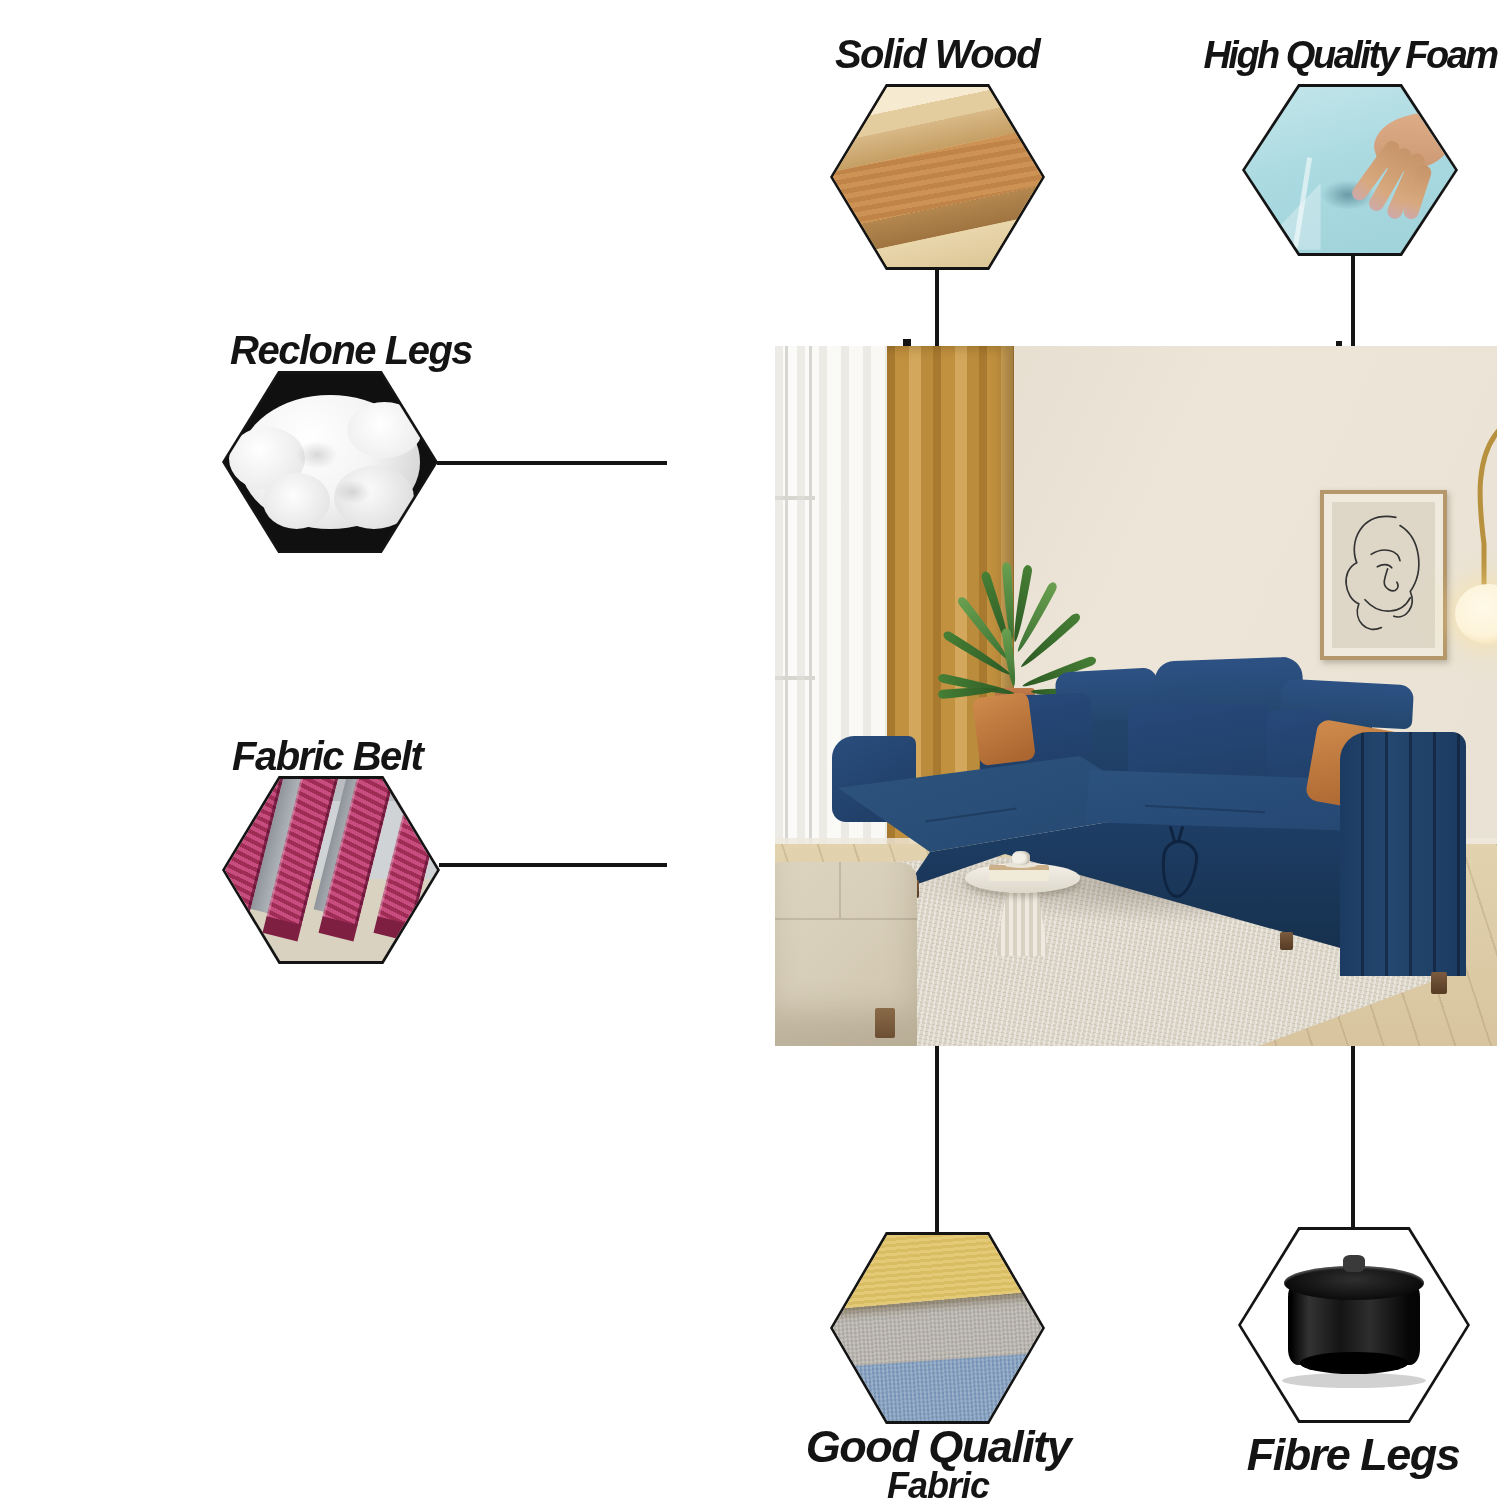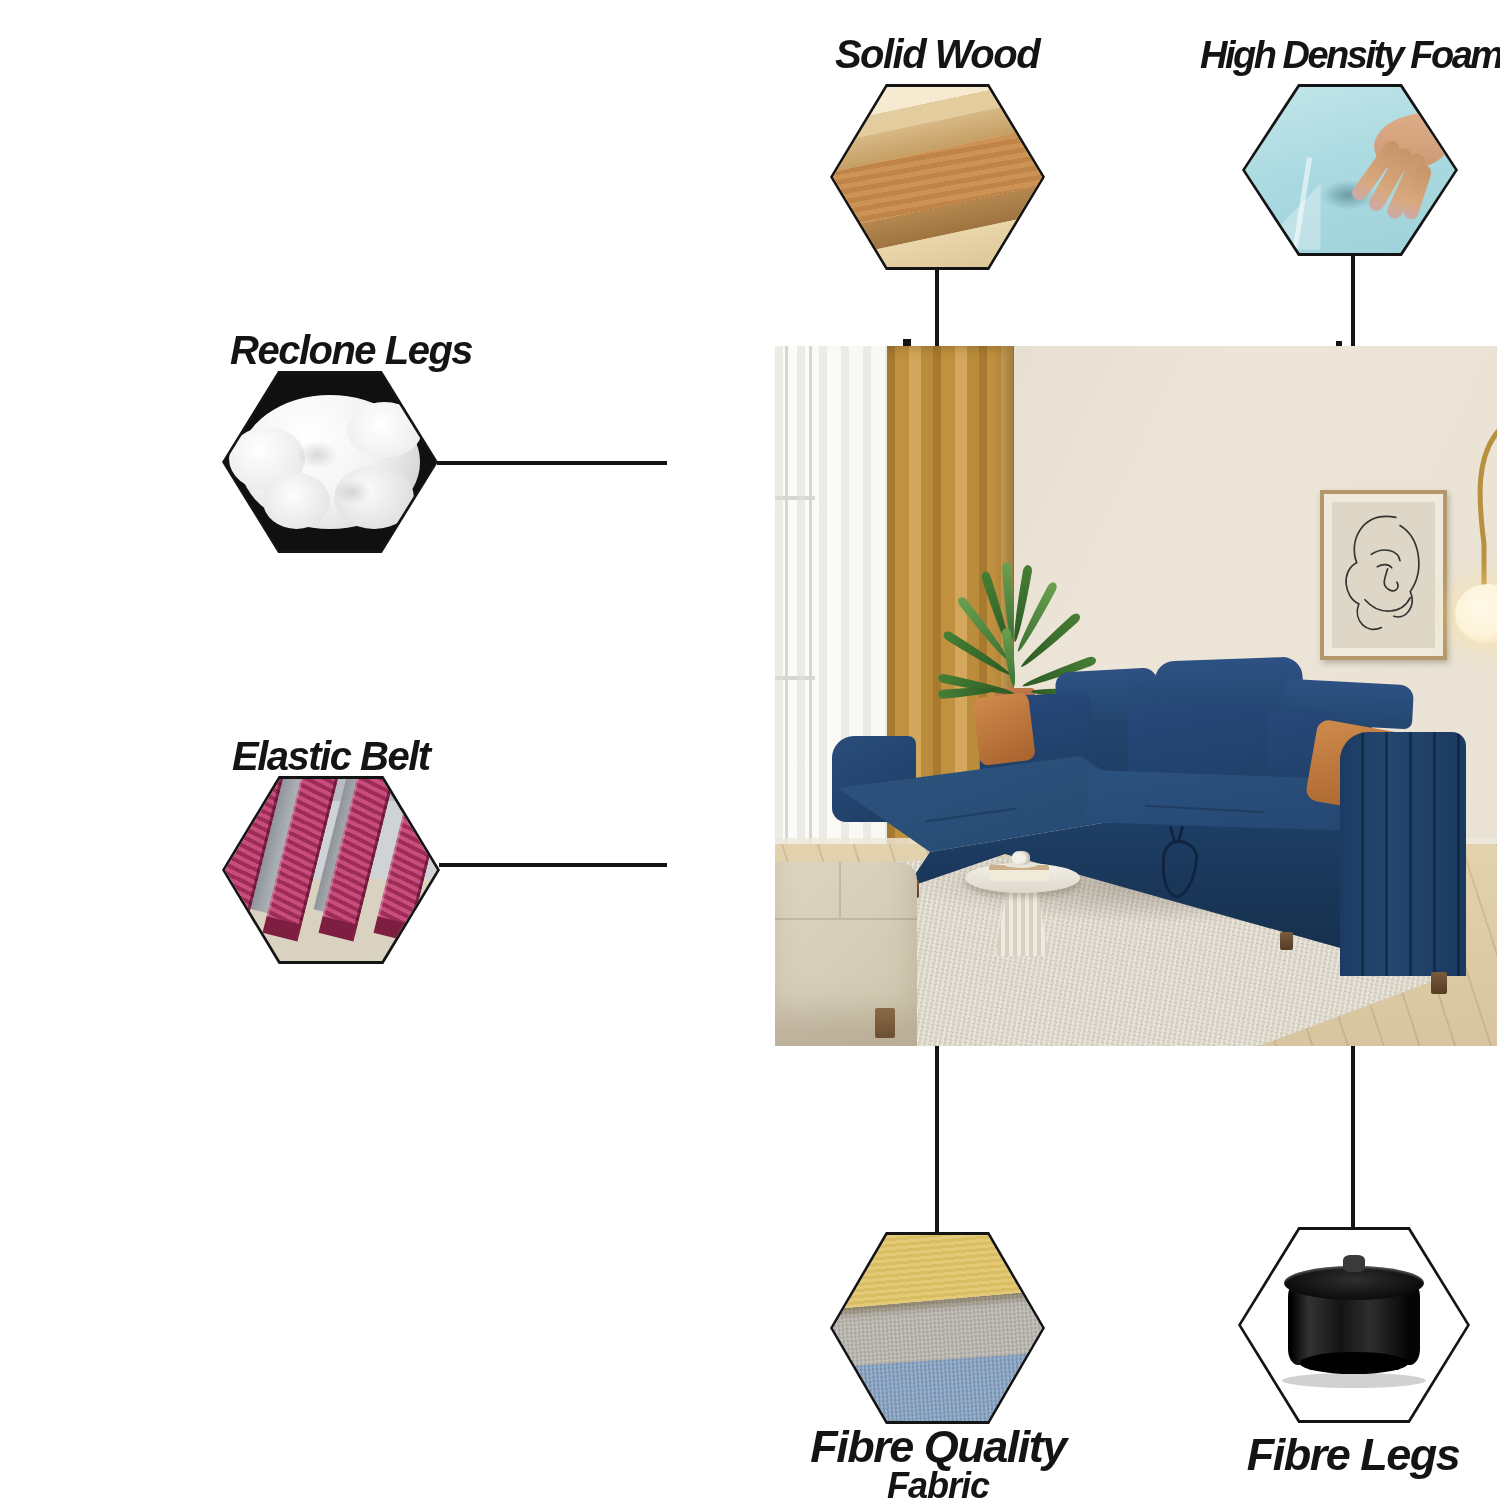--- a/index.html
+++ b/index.html
@@ -188,24 +188,24 @@
   .cup{position:absolute;left:237px;top:505px;width:18px;height:14px;border-radius:40%;background:#f3f0e8;
         box-shadow:inset -3px 0 3px rgba(120,110,90,.4);}
   .saucer{position:absolute;left:230px;top:516px;width:32px;height:6px;border-radius:50%;background:#e8e4d8;}
 </style>
 </head>
 <body>
 
 <div class="canvas">
 
   <div class="lbl lbl-solid-wood">Solid Wood</div>
-  <div class="lbl lbl-foam">High Density Foam</div>
+  <div class="lbl lbl-foam">High Quality Foam</div>
   <div class="lbl lbl-fiber">Reclone Legs</div>
-  <div class="lbl lbl-belt">Elastic Belt</div>
-  <div class="lbl lbl-fabric1">Fibre Quality</div>
+  <div class="lbl lbl-belt">Fabric Belt</div>
+  <div class="lbl lbl-fabric1">Good Quality</div>
   <div class="lbl lbl-fabric2">Fabric</div>
   <div class="lbl lbl-legs">Fibre Legs</div>
 
   <div class="connector cv" style="left:935px;top:267px;height:80px"></div>
   <div class="connector cv" style="left:1351px;top:253px;height:94px"></div>
   <div class="connector ch" style="left:437px;top:461px;width:230px"></div>
   <div class="connector ch" style="left:439px;top:863px;width:228px"></div>
   <div class="connector cv" style="left:935px;top:1043px;height:191px"></div>
   <div class="connector cv" style="left:1351px;top:1043px;height:186px"></div>
   <div class="tick" style="left:903px;top:339px;width:8px;height:7px"></div>

